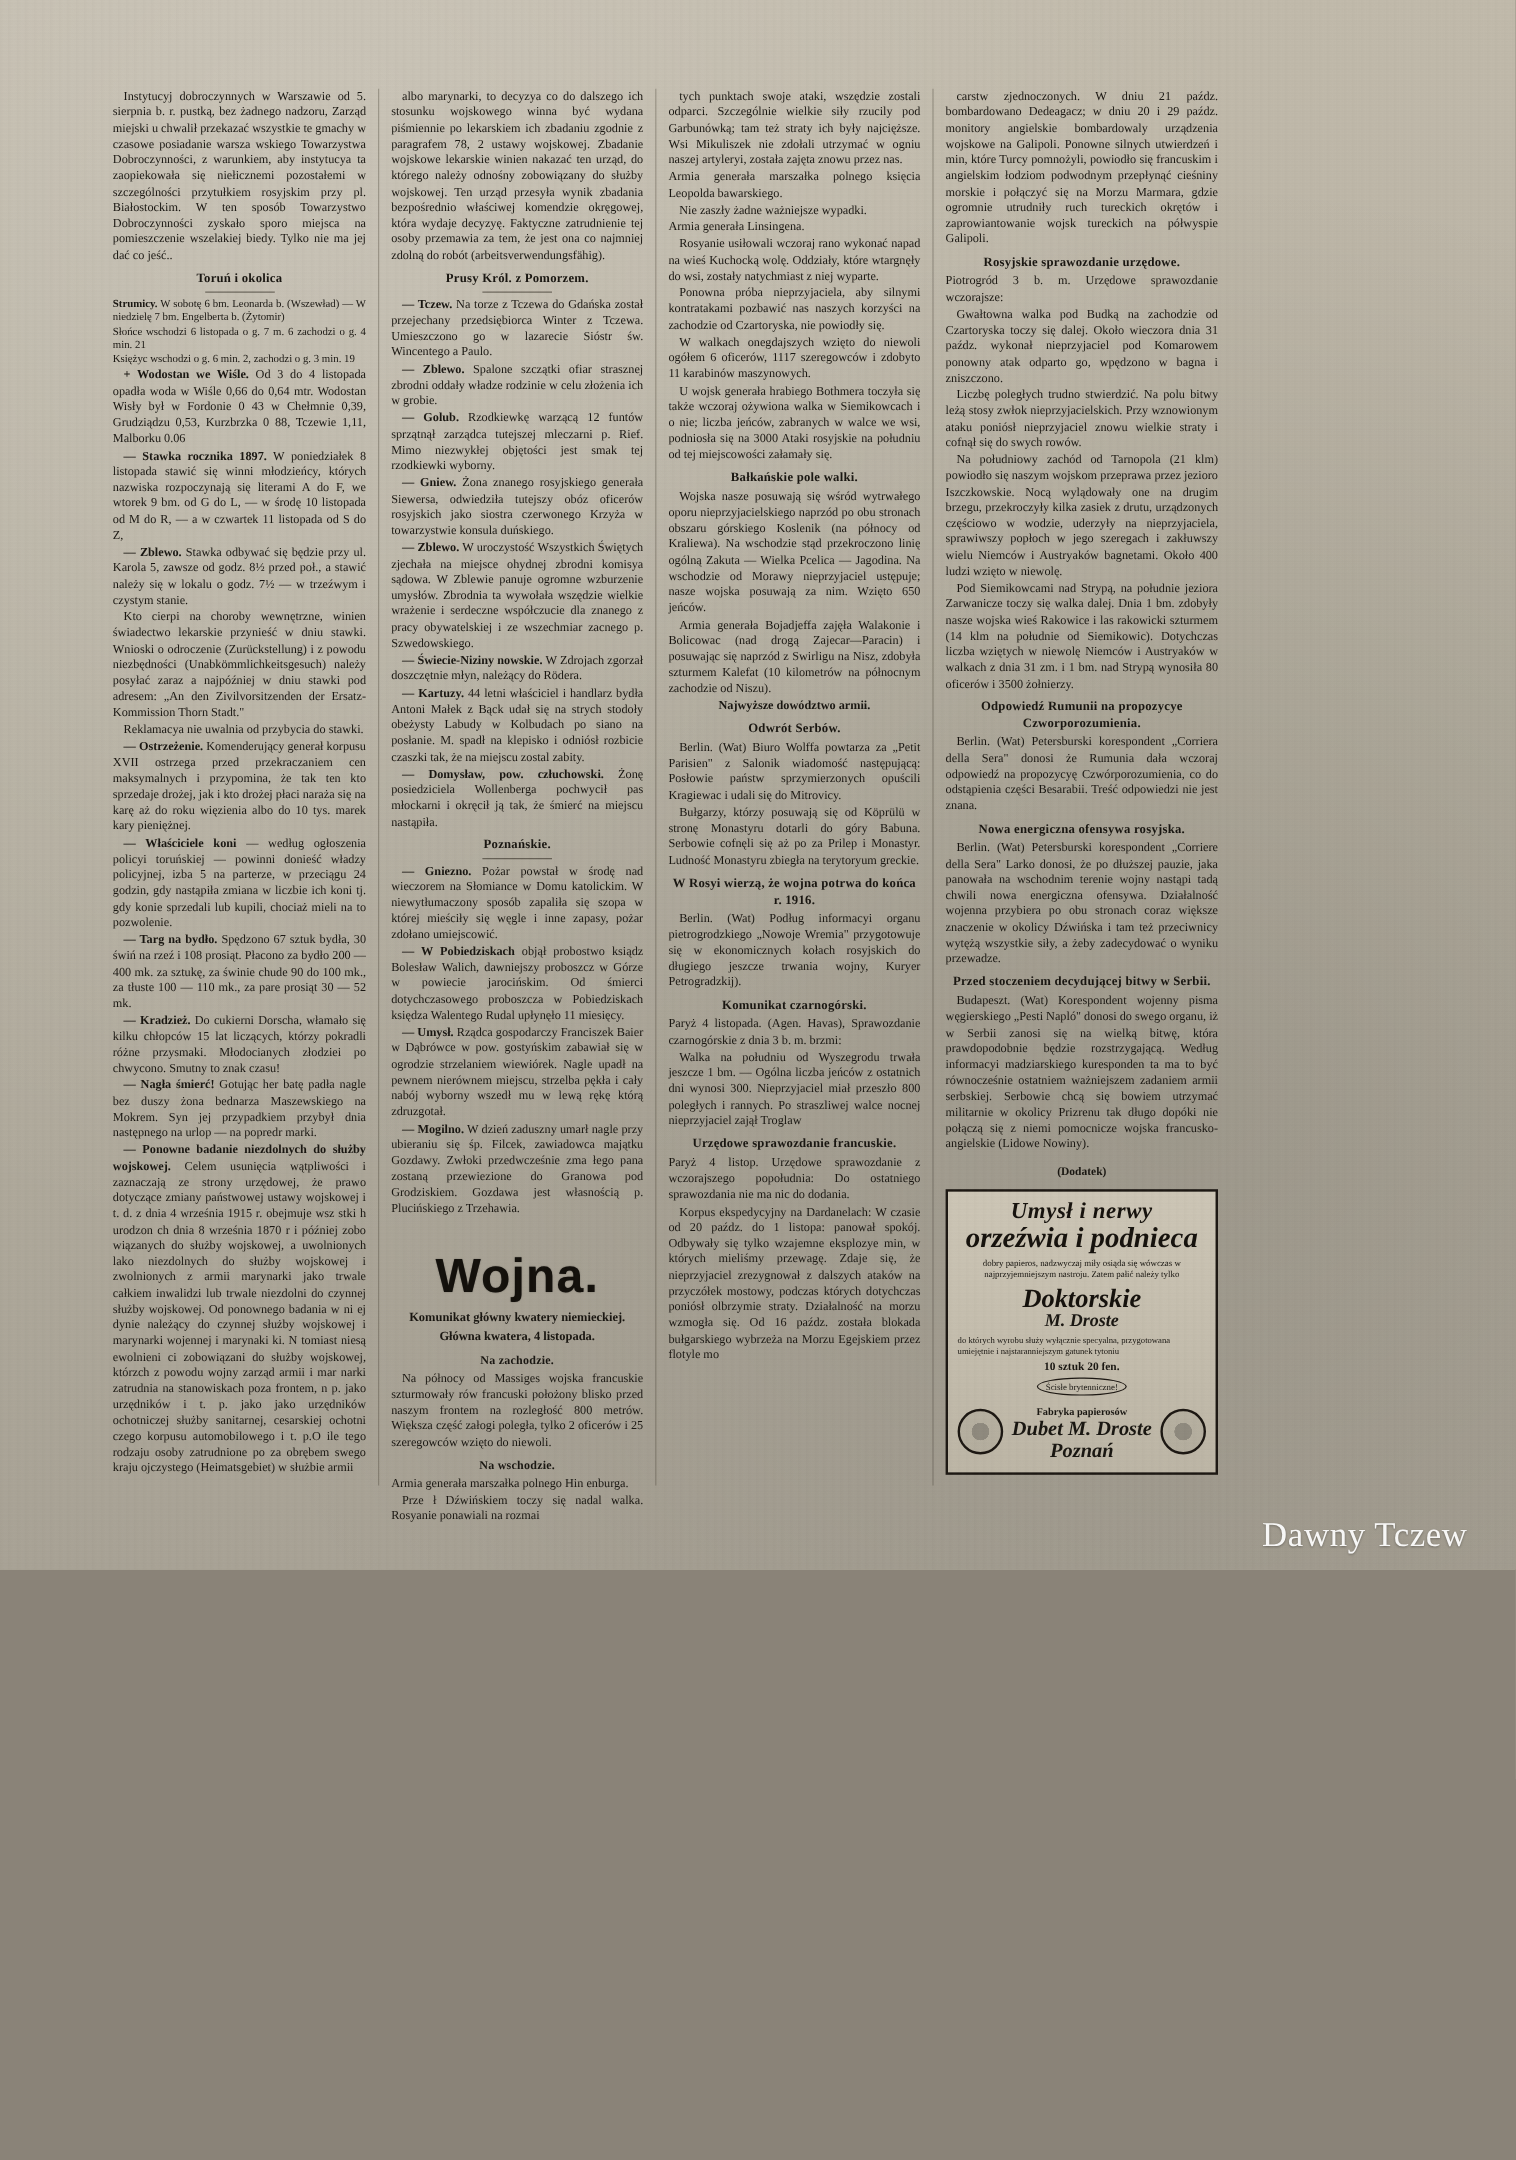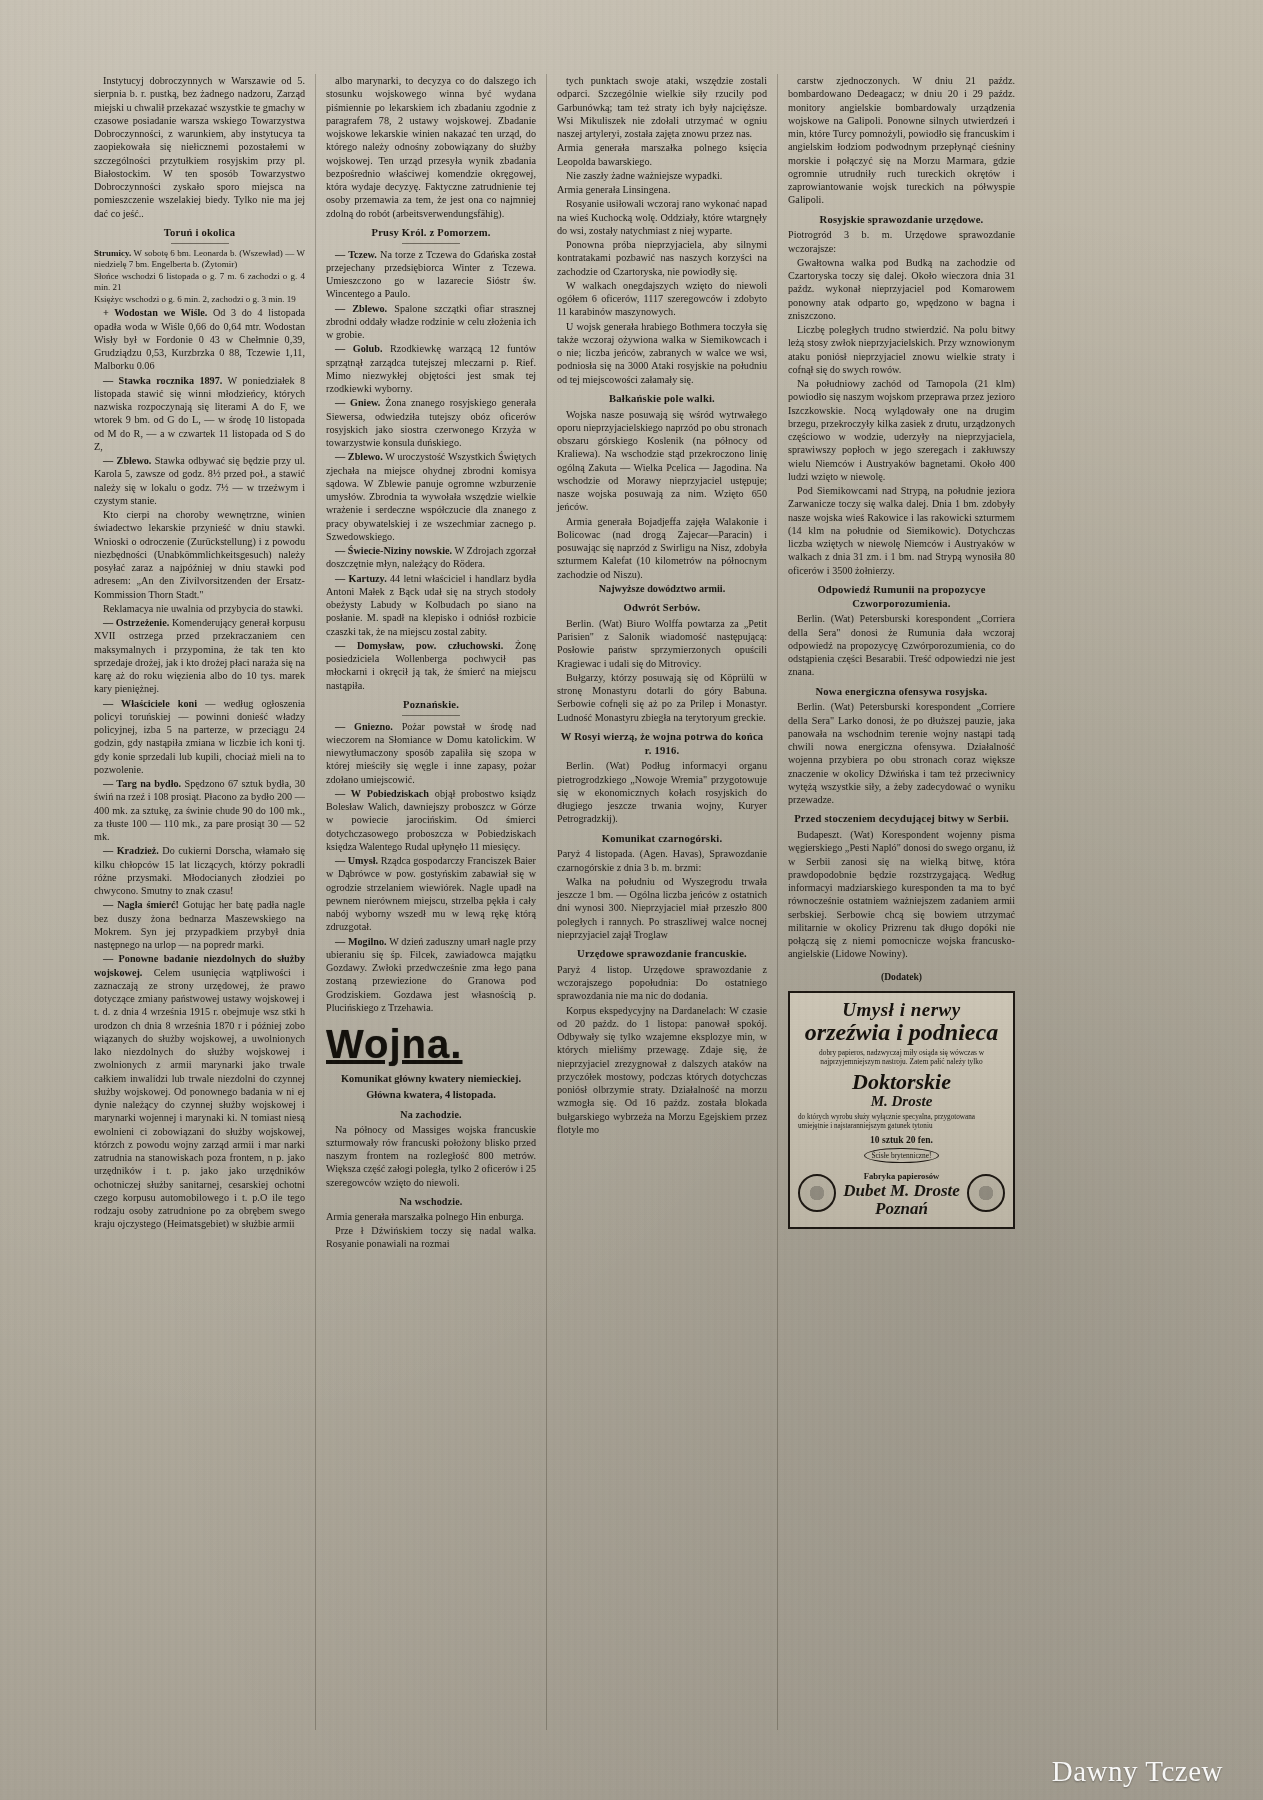--- a/index.html
+++ b/index.html
@@ -11,21 +11,21 @@
     width: 1263px;
     height: 1800px;
     position: relative;
     font-family: "Liberation Serif", serif;
     overflow: hidden;
   }
   #page {
     position: absolute;
     left: 0; top: 0;
     width: 1263px;
-    height: 1800px;
+    height: 1308px;
     background: #b9b3a5;
     background-image:
       radial-gradient(ellipse at 20% 12%, rgba(255,255,255,0.16), rgba(255,255,255,0) 55%),
       radial-gradient(ellipse at 78% 70%, rgba(0,0,0,0.10), rgba(0,0,0,0) 60%),
       linear-gradient(180deg, #c2bbac 0%, #b6b0a1 45%, #a9a396 100%);
     box-sizing: border-box;
     padding: 74px 76px 70px 84px;
   }
   #grain {
     position: absolute;
@@ -73,27 +73,26 @@
     border: none;
     border-top: 1px solid rgba(40,34,26,0.55);
     width: 58px;
     margin: 3px auto 4px auto;
   }
   .tiny { font-size: 9px; line-height: 1.24; }
   .bld { font-weight: bold; }
   .wojna {
     font-size: 40px;
     font-weight: bold;
-    text-align: left;
+    text-align: center;
     letter-spacing: 1px;
-    margin: 4px 0 2px 0;
+    margin: 24px 0 2px 0;
     font-family: "Liberation Sans", sans-serif;
     color: #14110c;
     text-shadow: 0 0 1px rgba(0,0,0,0.5);
-    text-decoration: underline;
   }
   .sub-c { text-align: center; font-weight: bold; font-size: 10.4px; line-height: 1.28; }
   .ad {
     margin-top: 8px;
     border: 2px solid #1d1813;
     padding: 7px 8px 9px 8px;
     background: linear-gradient(180deg, #cdc6b6, #bdb6a6);
     text-align: center;
     position: relative;
   }

